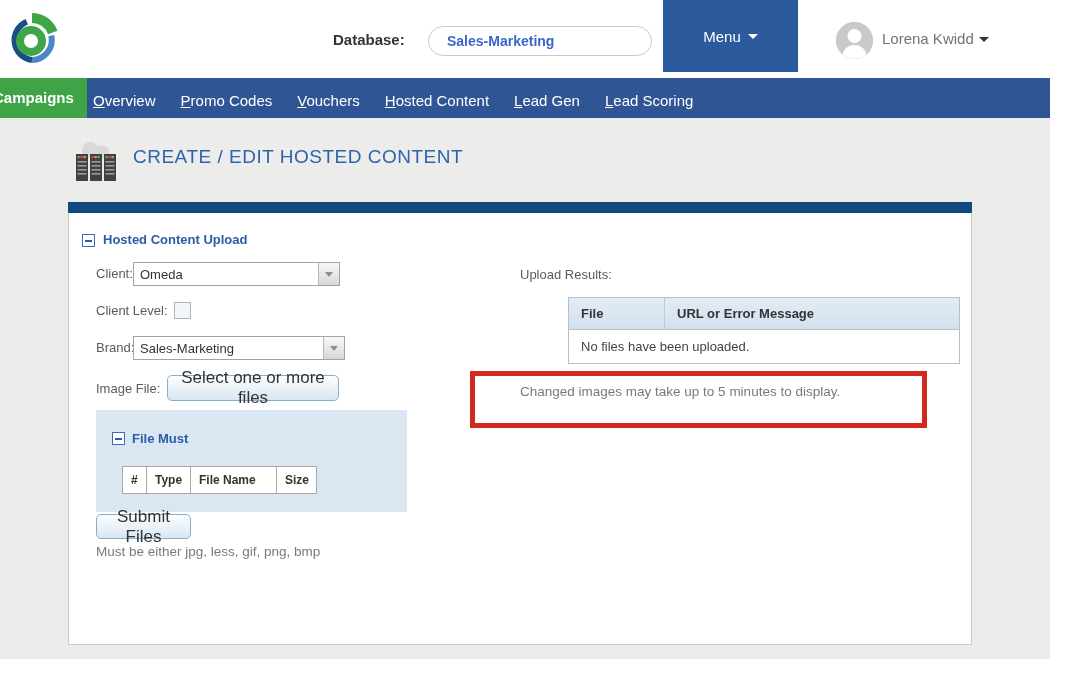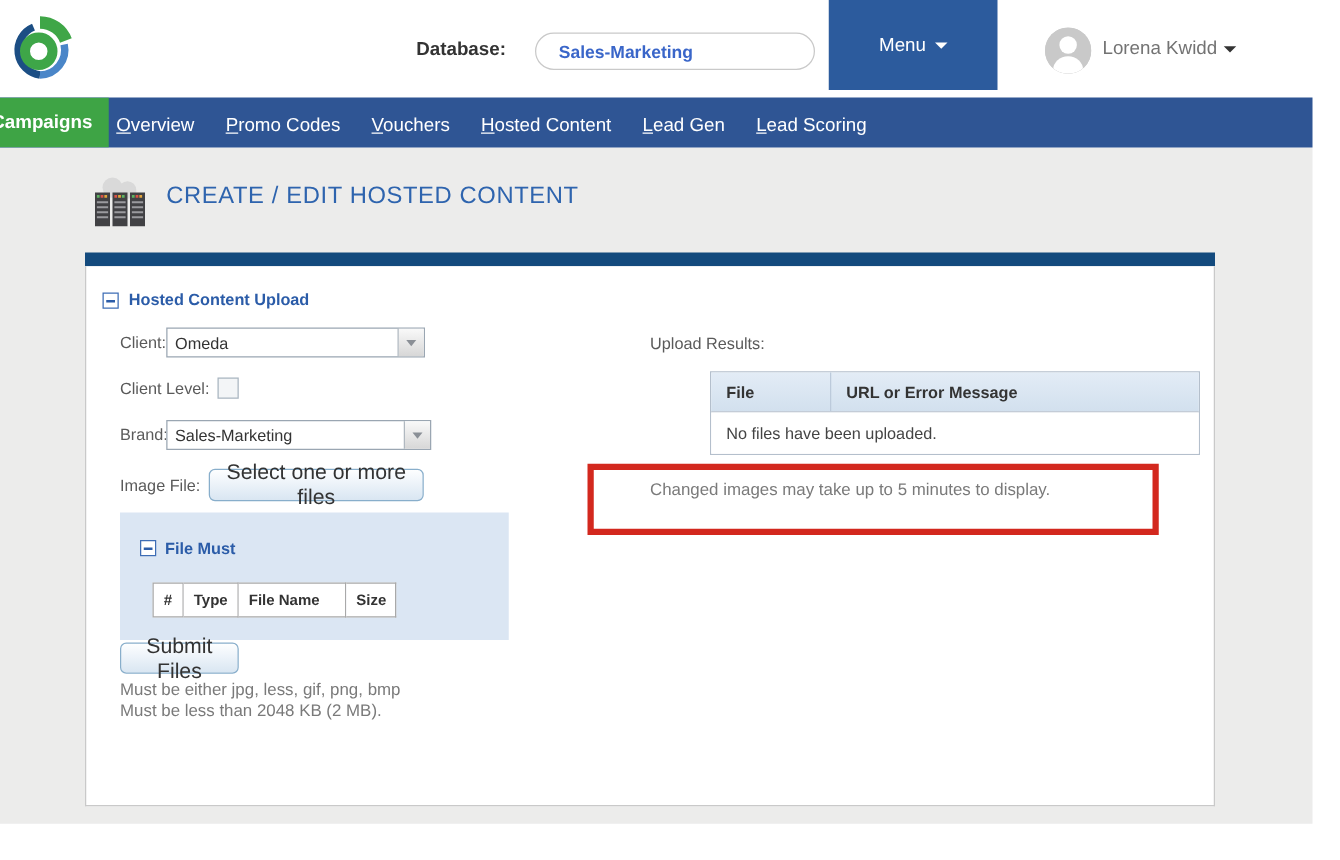--- a/index.html
+++ b/index.html
@@ -204,21 +204,20 @@
   <div class="section-title" style="left:132px; top:431px;">File Must</div>
   <div class="mini-table">
     <div class="mini-th" style="width:25px;">#</div>
     <div class="mini-th" style="width:44px;">Type</div>
     <div class="mini-th" style="width:86px;">File Name</div>
     <div class="mini-th" style="width:40px;">Size</div>
   </div>
 
   <button class="lite-btn" style="left:96px; top:514px; width:95px; height:25px;">Submit Files</button>
   <div class="notes-line" style="left:96px; top:544px;">Must be either jpg, less, gif, png, bmp</div>
-  <div class="notes-line" style="left:96px; top:561px;">Must be less than 2048 KB (2 MB).</div>
 
   <div class="results-label">Upload Results:</div>
   <div class="results-table">
     <div class="results-head">
       <div class="results-th col-file">File</div>
       <div class="results-th">URL or Error Message</div>
     </div>
     <div class="results-body">No files have been uploaded.</div>
   </div>
 

